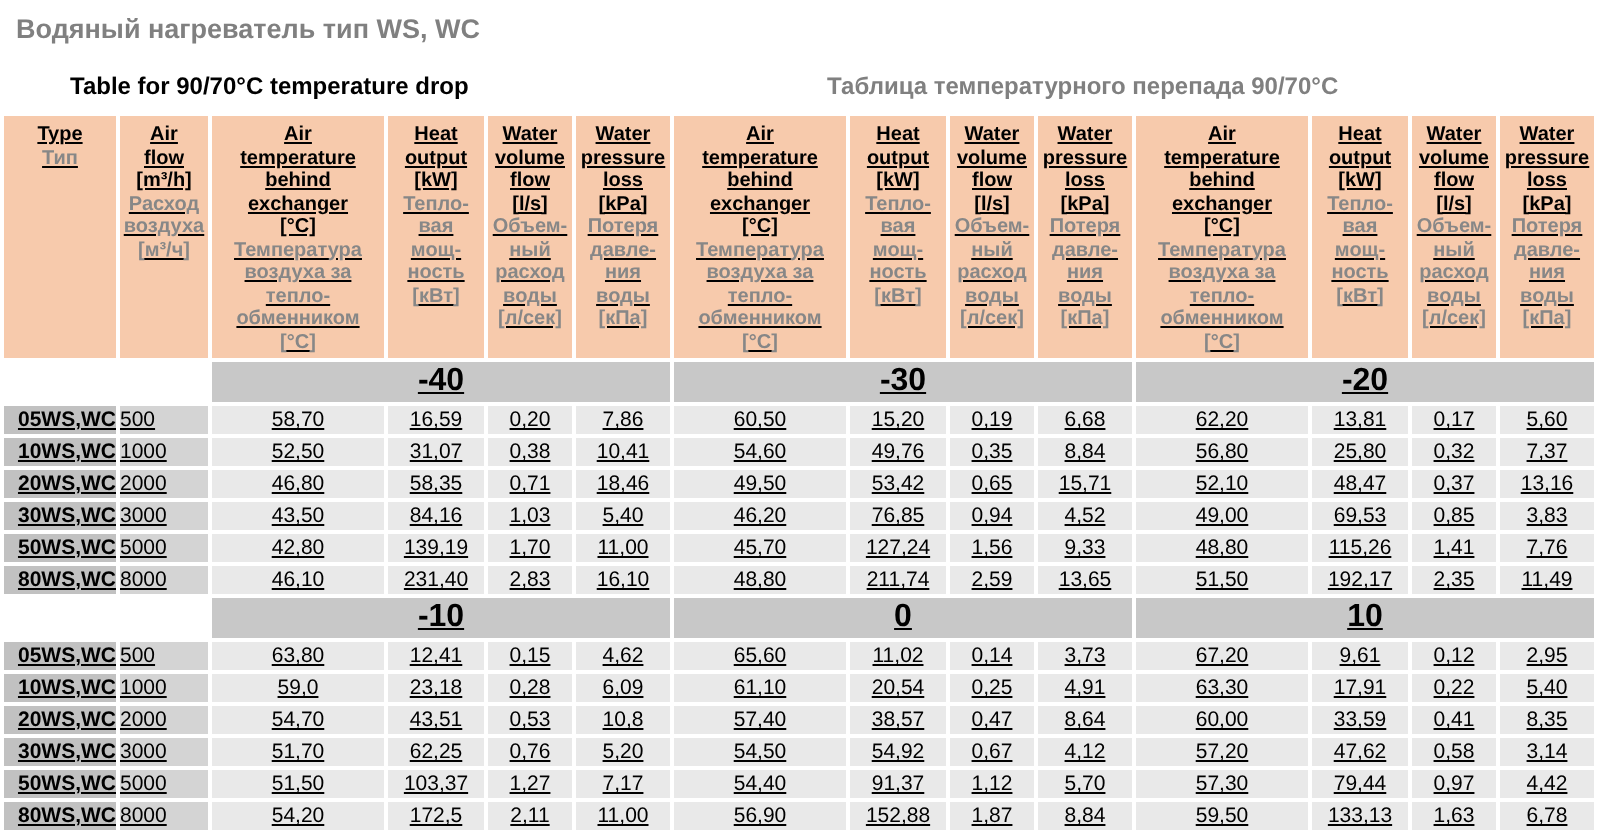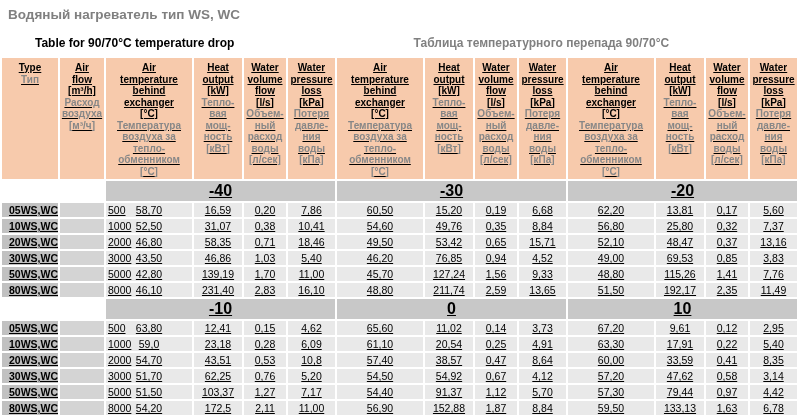--- a/index.html
+++ b/index.html
@@ -59,21 +59,21 @@
     font-size: 16px; font-weight: bold; color: #000;
   }
   td.blank { background: transparent; }
   td.type {
     background: var(--type-col-bg);
     font-size: 10.5px; font-weight: bold; color: #000;
     text-align: right; padding-left: 4px;
   }
   td.airflow {
     background: var(--airflow-col-bg);
-    font-size: 10.5px; color: #000;  padding-left: 48px;
+    font-size: 10.5px; color: #000; 
   }
   td.val {
     background: var(--cell-bg);
     font-size: 10.5px; color: #000; text-align: center;
   }
 </style>
 </head>
 <body>
 
 <div class="page">
@@ -304,21 +304,21 @@
           <td class="val">15,71</td>
           <td class="val">52,10</td>
           <td class="val">48,47</td>
           <td class="val">0,37</td>
           <td class="val">13,16</td>
         </tr>
         <tr>
           <td class="type">30WS,WC</td>
           <td class="airflow">3000</td>
           <td class="val">43,50</td>
-          <td class="val">46,86</td>
+          <td class="val">84,16</td>
           <td class="val">1,03</td>
           <td class="val">5,40</td>
           <td class="val">46,20</td>
           <td class="val">76,85</td>
           <td class="val">0,94</td>
           <td class="val">4,52</td>
           <td class="val">49,00</td>
           <td class="val">69,53</td>
           <td class="val">0,85</td>
           <td class="val">3,83</td>

